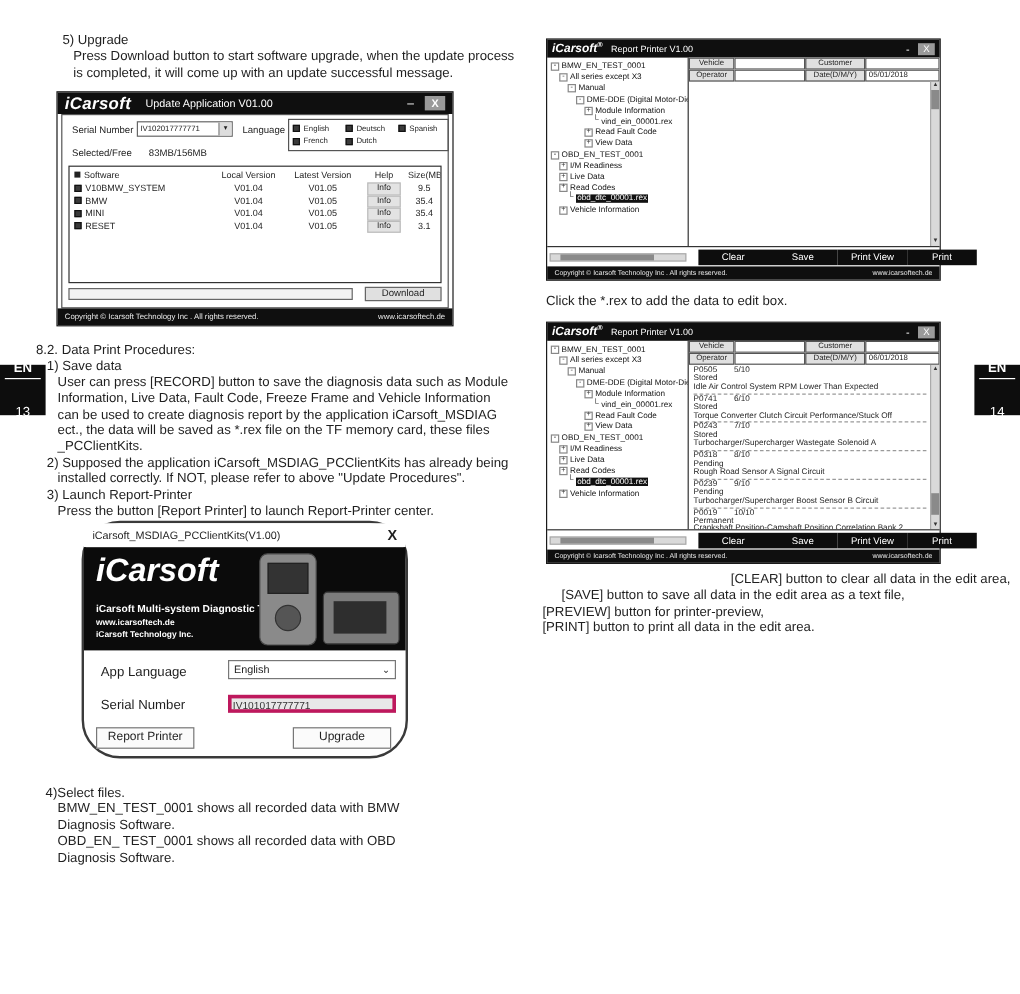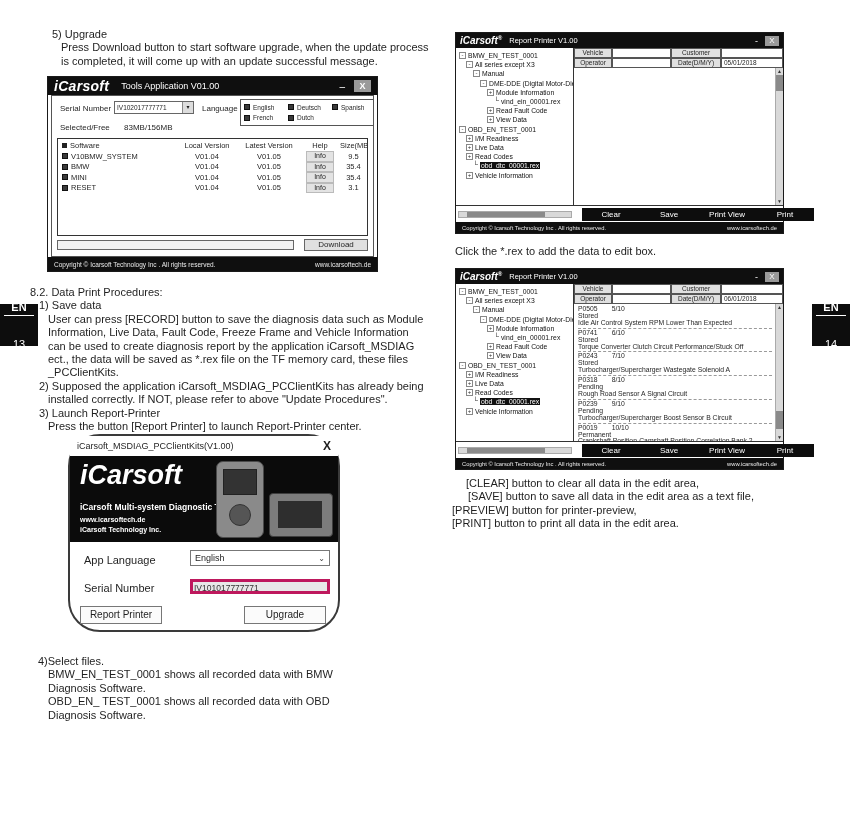--- a/index.html
+++ b/index.html
@@ -125,21 +125,21 @@
 <div id="upgrade-note" class="abs t11">
 
 <div class="tline" style="padding-left: 0px;">5) Upgrade</div>
     <div class="tline" style="padding-left: 9px;">Press Download button to start software upgrade, when the update process</div>
     <div class="tline" style="padding-left: 9px;">is completed, it will come up with an update successful message.</div>
   </div>
 
 <div id="update-window" class="win">
   <div class="ua-titlebar">
     <span class="ua-brand">iCarsoft</span>
-    <span class="ua-title">Tools Application V01.00</span>
+    <span class="ua-title">Update Application V01.00</span>
     <span class="ua-min">–</span>
     <span class="ua-close">X</span>
   </div>
   <div class="ua-content">
     <span class="ua-serial-label">Serial Number</span>
     <span class="ua-serial-select">
       <span class="val">IV102017777771</span>
       <span class="dd">▾</span>
     </span>
     <span class="ua-lang-label">Language</span>
@@ -510,17 +510,17 @@
       </span>
   </div>
   <div class="black-footer rp-footer">
     <span>Copyright © Icarsoft Technology  Inc . All rights  reserved.</span>
     <span>www.icarsoftech.de</span>
   </div>
 </div>
 
 <div id="buttons-note" class="abs t11">
 
-<div class="tline" style="padding-left: 14px;">[CLEAR] button to clear all data in the edit area,</div>
+<div class="tline" style="padding-left: 14px; text-align: right;">[CLEAR] button to clear all data in the edit area,</div>
     <div class="tline" style="padding-left: 16px;">[SAVE] button to save all data in the edit area as a text file,</div>
     <div class="tline" style="padding-left: 0px;">[PREVIEW] button for printer-preview,</div>
     <div class="tline" style="padding-left: 0px;">[PRINT] button to print all data in the edit area.</div>
   </div>
 
 </body></html>

